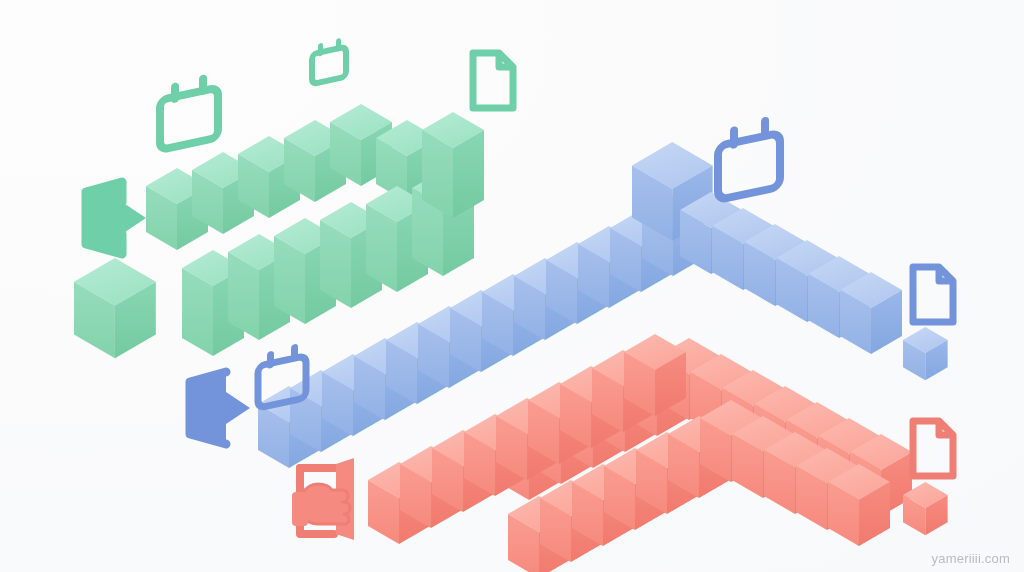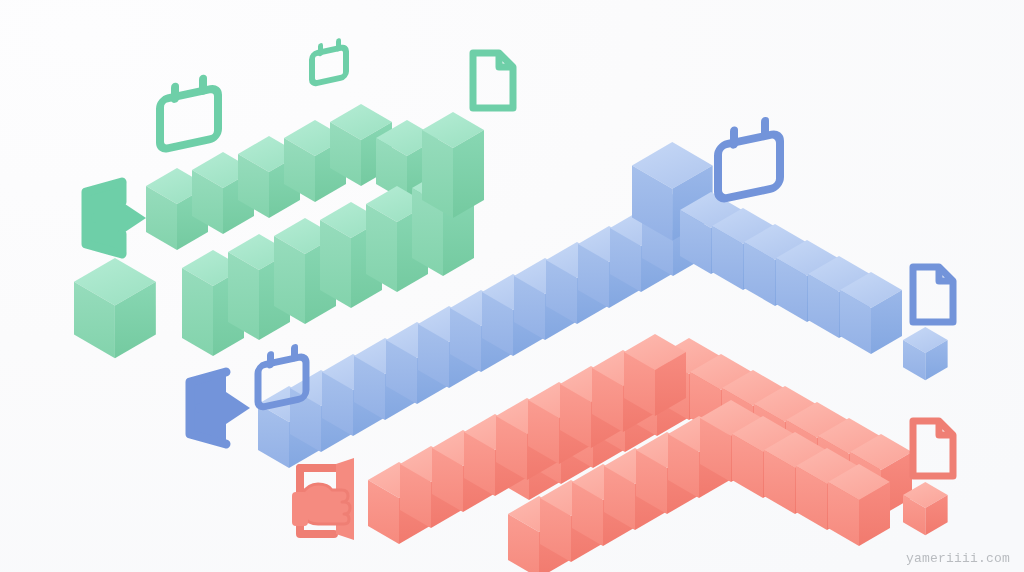--- a/index.html
+++ b/index.html
@@ -18,21 +18,21 @@
     overflow:hidden;
   }
   #artboard{position:absolute;inset:0;}
   #artboard svg{display:block;width:1024px;height:572px;}
   .watermark{
     position:absolute;
     right:14px;bottom:6px;
     font-size:13px;
     letter-spacing:.2px;
     color:#b9bcc0;
-    font-family:Liberation Mono, monospace;
+    font-family:Liberation Sans, sans-serif;
     user-select:none;
     text-align:right;
   }
 </style>
 </head>
 <body>
 
 <div id="stage">
 
   <div id="artboard">

